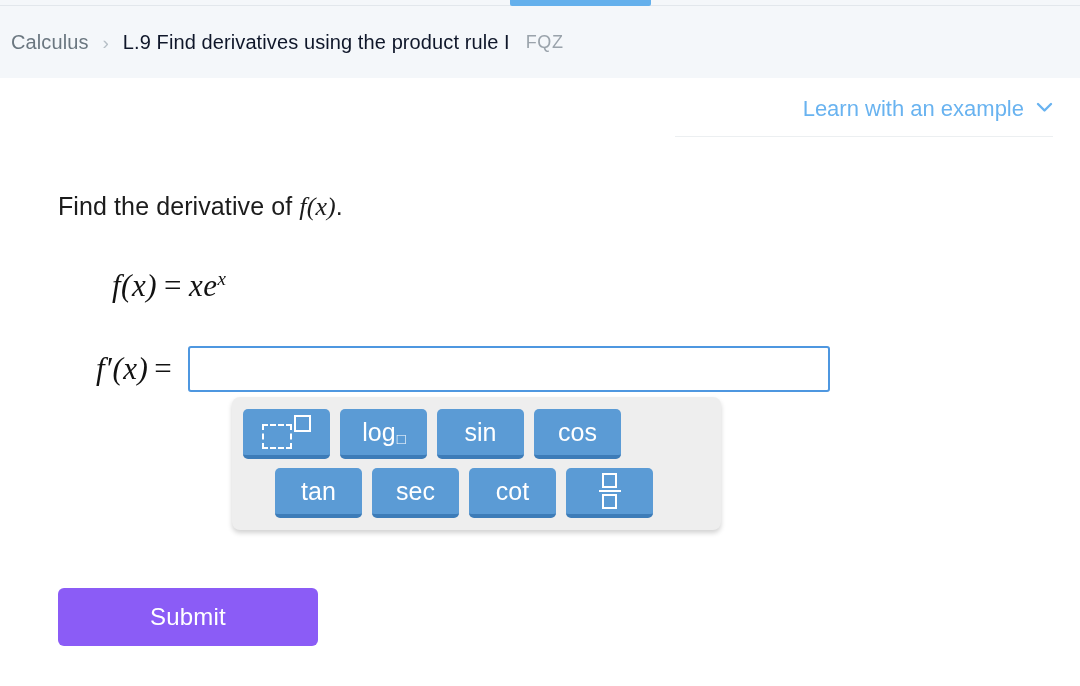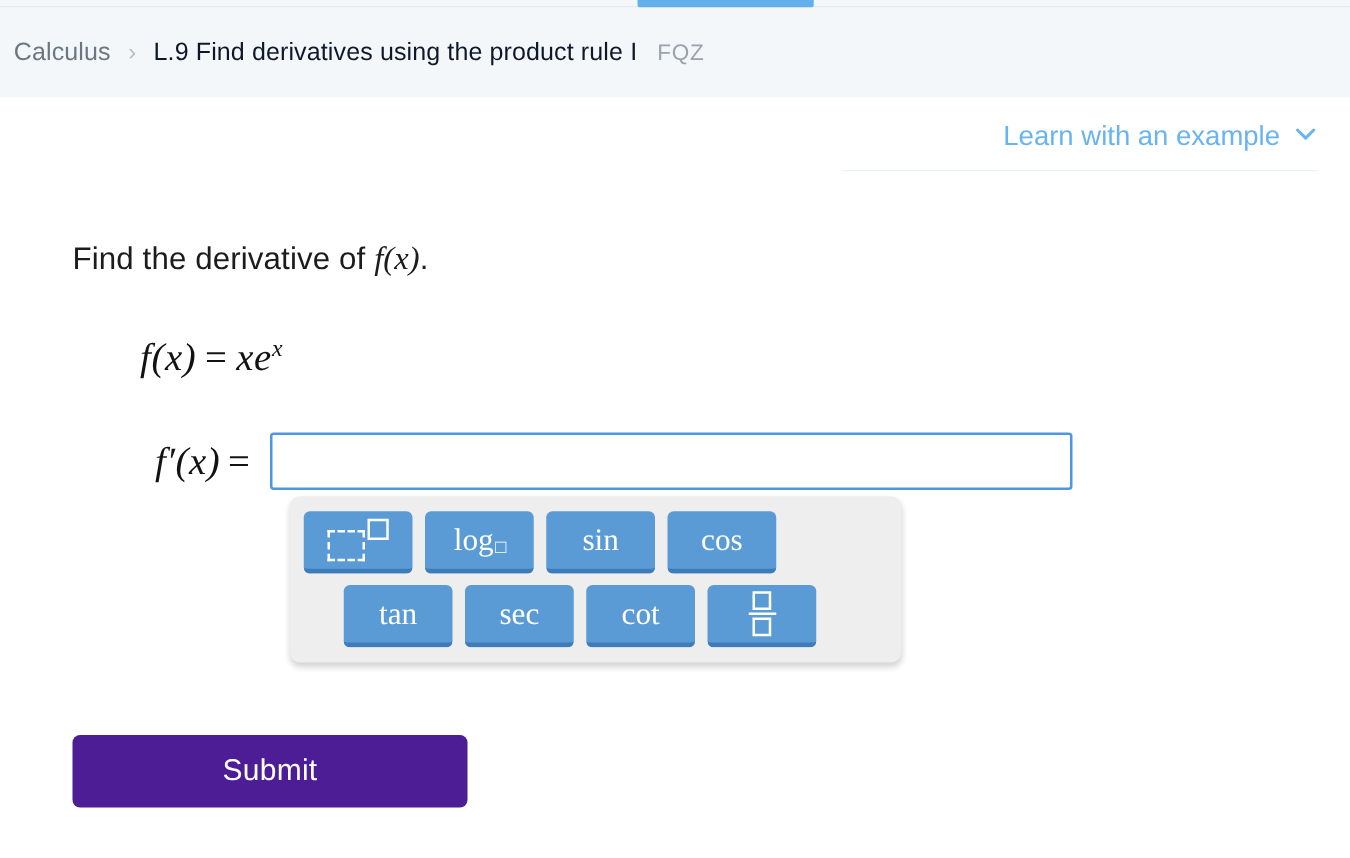--- a/index.html
+++ b/index.html
@@ -136,21 +136,21 @@
   sup.expo {
     font-size: 19px;
     vertical-align: super;
     font-style: italic;
   }
 
   
   .answer-row {
     position: absolute;
     top: 346px;
-    left: 124px;
+    left: 96px;
     display: flex;
     align-items: flex-end;
   }
   .answer-label {
     font-family: "Liberation Serif", serif;
     font-style: italic;
     font-size: 31px;
     color: #121212;
     line-height: 46px;
     letter-spacing: .5px;
@@ -193,21 +193,21 @@
   }
   .keypad-row + .keypad-row { margin-top: 9px; padding-left: 32px; }
   .key {
     width: 87px;
     height: 50px;
     background: #5b9bd5;
     border: none;
     border-bottom: 4px solid #3d7cb8;
     border-radius: 5px;
     color: #ffffff;
-    font-family: Liberation Serif, serif;
+    font-family: Liberation Sans, sans-serif;
     font-size: 25px;
     line-height: 1;
     cursor: pointer;
     display: flex;
     align-items: center;
     justify-content: center;
     box-sizing: border-box;
     padding: 0;
   }
   .key .sub {
@@ -255,23 +255,23 @@
     width: 22px;
     height: 2px;
     background: #ffffff;
   }
 
   
   .submit-btn {
     position: absolute;
     top: 588px;
     left: 58px;
-    width: 316px;
+    width: 260px;
     height: 58px;
-    background: #4c1d95;
+    background: #8b5cf6;
     border: none;
     border-radius: 6px;
     color: #ffffff;
     font-family: "Liberation Sans", sans-serif;
     font-size: 24px;
     cursor: pointer;
     letter-spacing: .2px;
   }
 </style>
 </head>

